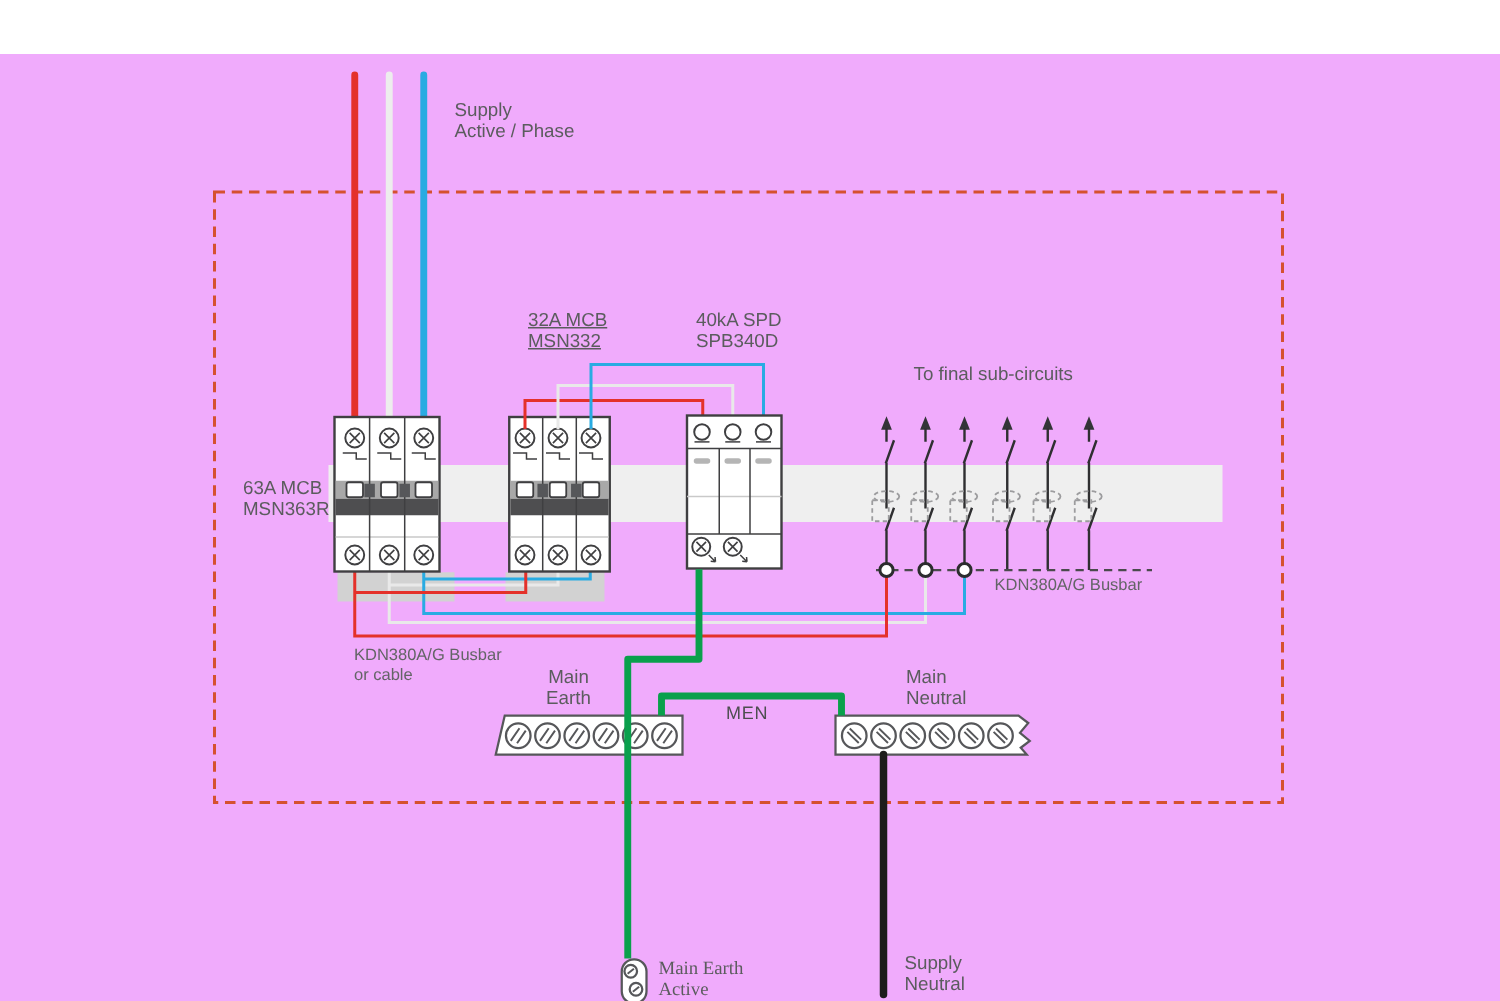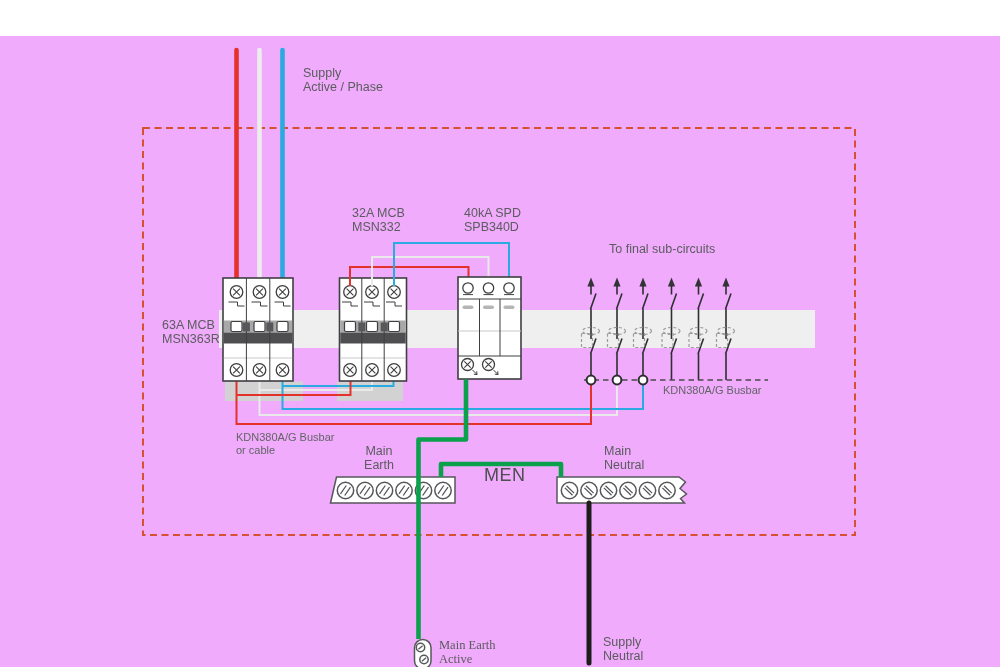--- a/index.html
+++ b/index.html
@@ -35,21 +35,21 @@
   .busline{stroke:#4a4a4c;stroke-width:1.5;fill:none;stroke-dasharray:5.5 4;}
   .node{fill:#fff;stroke:#2c2c2e;stroke-width:2;}
   .blk{fill:#fff;stroke:#56575a;stroke-width:1.5;}
   .slot{stroke:#56575a;stroke-width:1.3;fill:none;}
   .gnd{stroke:#56575a;stroke-width:1.6;fill:none;}
 
   
   .lbl{position:absolute;font-size:12.5px;line-height:13.6px;white-space:nowrap;color:#5b5c5e;}
   .sm{font-size:11px;line-height:12.6px;color:#636466;}
   .bold-line{font-weight:bold;color:#4e4f51;}
-  .men-lbl{font-size:18px;line-height:18px;color:#4d4e50;letter-spacing:.5px;}
+  .men-lbl{font-size:12px;line-height:18px;color:#4d4e50;letter-spacing:.5px;}
   .ctr{text-align:center;}
 </style>
 </head>
 <body>
 
 <div class="canvas">
 
 <svg width="1000" height="667" viewBox="0 0 1000 667">
   <defs>
 
@@ -209,21 +209,21 @@
     <path class="gnd" d="M411.5,643 H432.5 M415.5,647.5 H428.5 M419.5,652 H424.5"></path>
   </g>
 </svg>
 
 <div class="lbl" style="left:303px;top:31px;">
   <div>Supply</div>
   <div>Active / Phase</div>
 </div>
 
 
-<div class="lbl" style="left:352px;top:171px;">
+<div class="lbl" style="left:352px;top:171px;text-decoration:underline;">
   <div>32A MCB</div>
   <div>MSN332</div>
 </div>
 
 <div class="lbl" style="left:464px;top:171px;">
   <div>40kA SPD</div>
   <div>SPB340D</div>
 </div>
 
 <div class="lbl" style="left:609px;top:207px;">To final sub-circuits</div>

